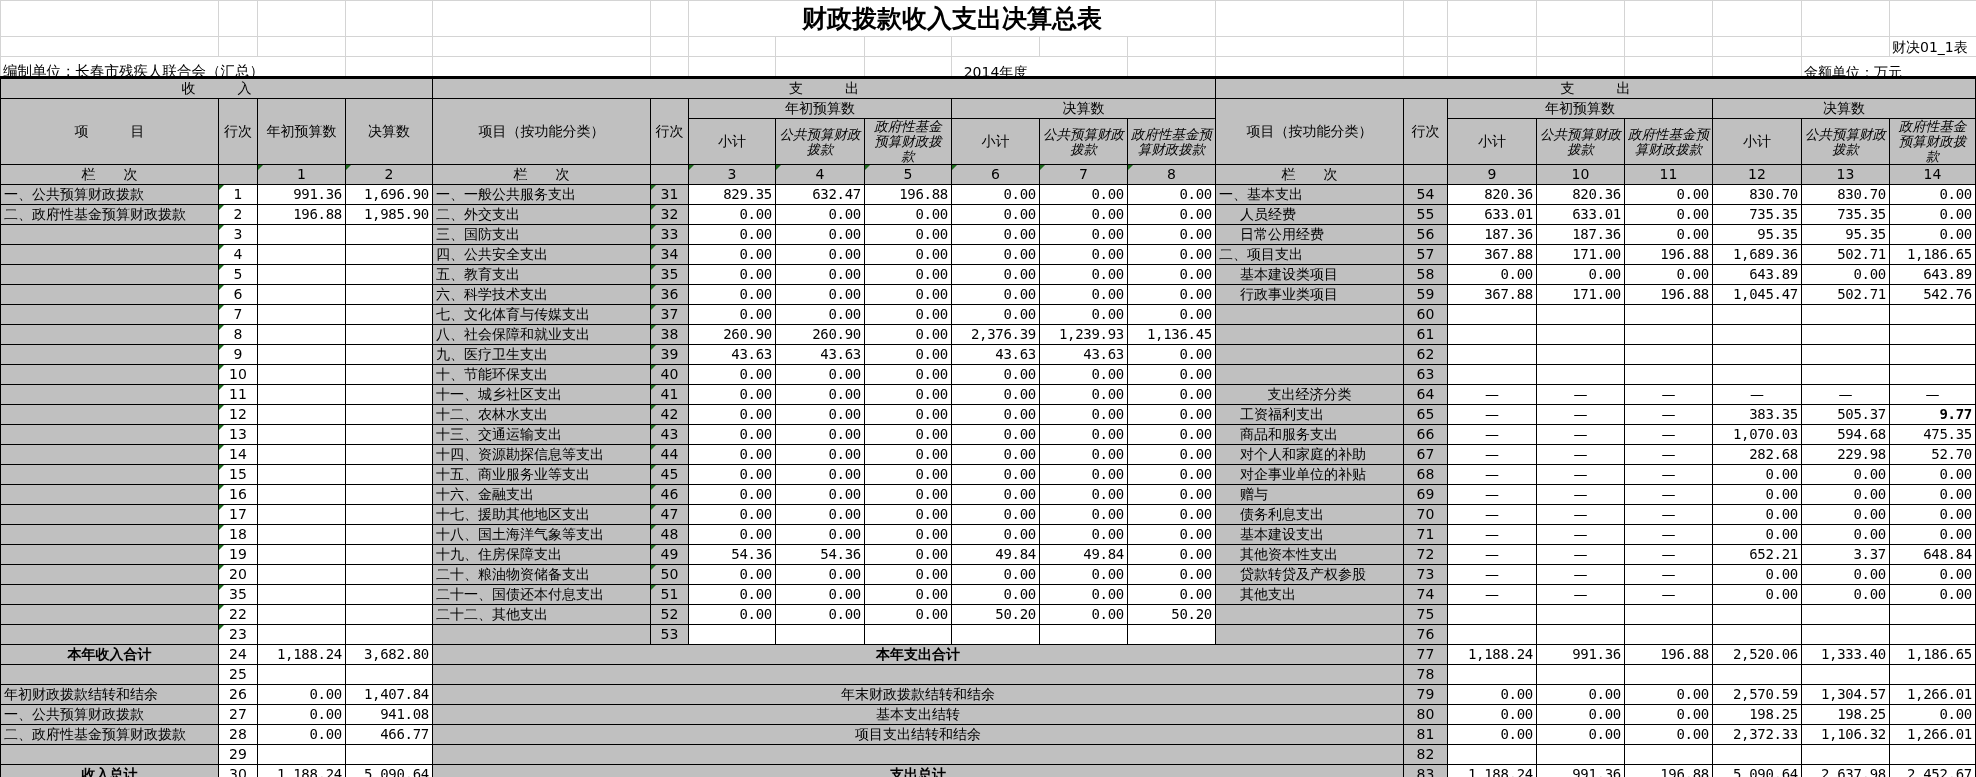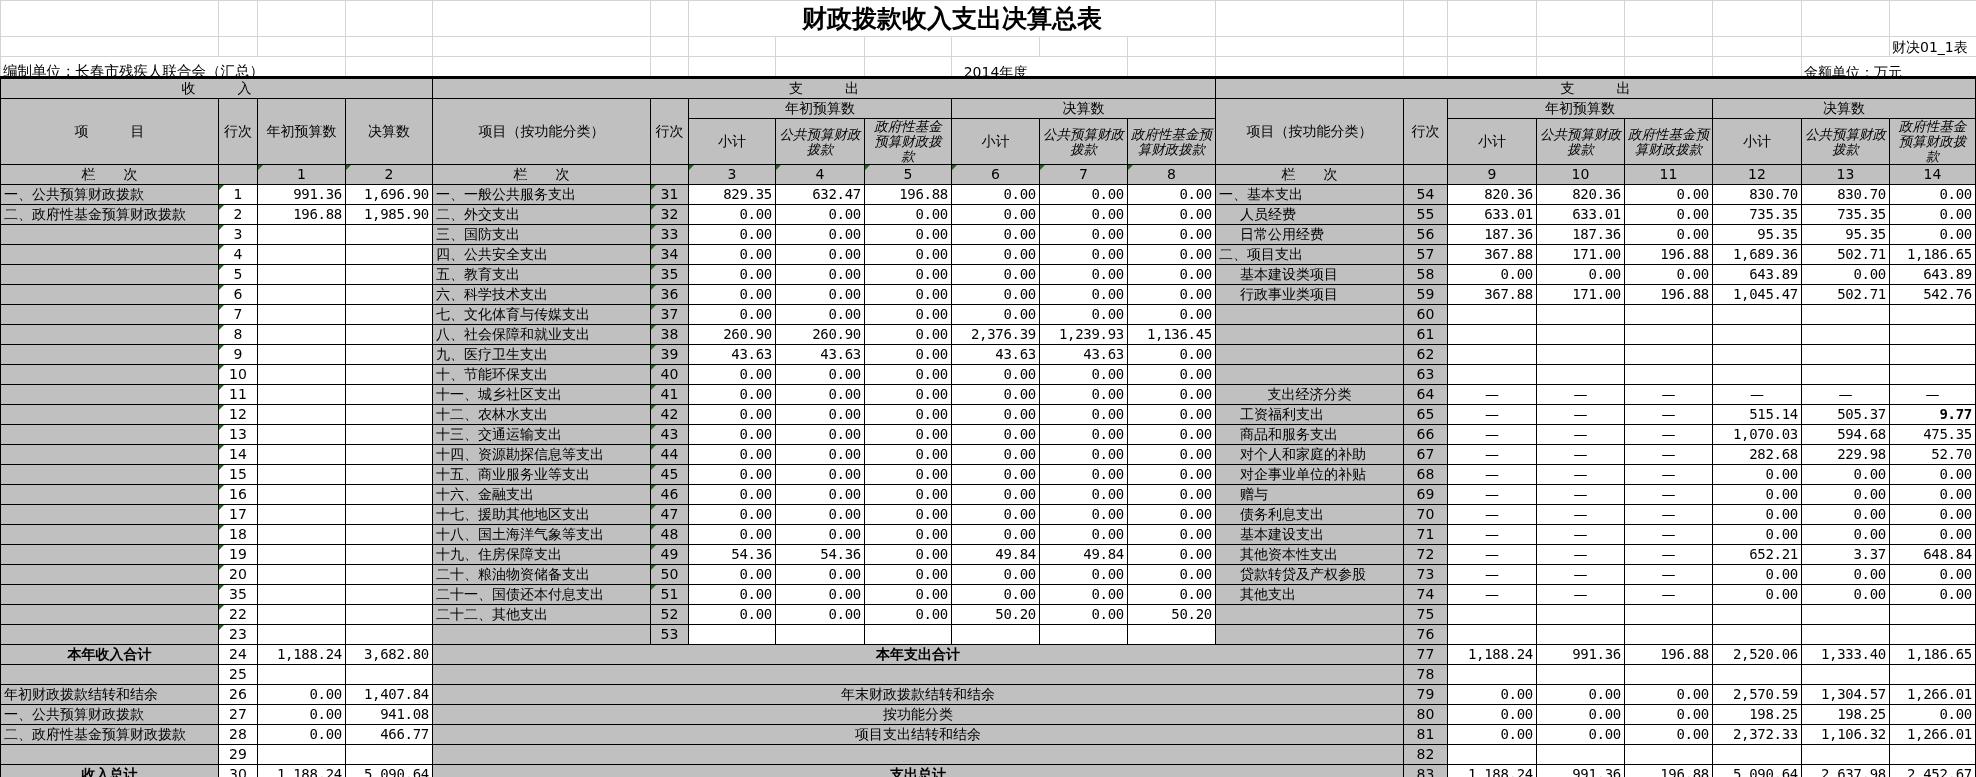--- a/index.html
+++ b/index.html
@@ -448,21 +448,21 @@
           <td class="w r">0.00</td>
           <td class="w r">0.00</td>
           <td class="w r">0.00</td>
           <td class="w r">0.00</td>
           <td class="w r">0.00</td>
           <td class="g l ind">工资福利支出</td>
           <td class="g c">65</td>
           <td class="w dash">—</td>
           <td class="w dash">—</td>
           <td class="w dash">—</td>
-          <td class="w r">515.14</td>
+          <td class="w r">383.35</td>
           <td class="w r">505.37</td>
           <td class="w r" style="border-right: 3px solid rgb(0, 0, 0); font-weight: bold;">9.77</td>
         </tr>
         <tr>
           <td class="g l"></td>
           <td class="w c tri">13</td>
           <td class="w r"></td>
           <td class="w r"></td>
           <td class="g l">十三、交通运输支出</td>
           <td class="g c tri">43</td>
@@ -741,21 +741,21 @@
           <td class="w r">0.00</td>
           <td class="w r">2,570.59</td>
           <td class="w r">1,304.57</td>
           <td class="w r" style="border-right: 3px solid rgb(0, 0, 0);">1,266.01</td>
         </tr>
         <tr>
           <td class="g l">一、公共预算财政拨款</td>
           <td class="w c">27</td>
           <td class="w r">0.00</td>
           <td class="w r">941.08</td>
-          <td class="g c" colspan="9">按功能分类</td>
+          <td class="g c" colspan="9">基本支出结转</td>
           <td class="g c">80</td>
           <td class="w r">0.00</td>
           <td class="w r">0.00</td>
           <td class="w r">0.00</td>
           <td class="w r">198.25</td>
           <td class="w r">198.25</td>
           <td class="w r" style="border-right: 3px solid rgb(0, 0, 0);">0.00</td>
         </tr>
         <tr>
           <td class="g l">二、政府性基金预算财政拨款</td>

